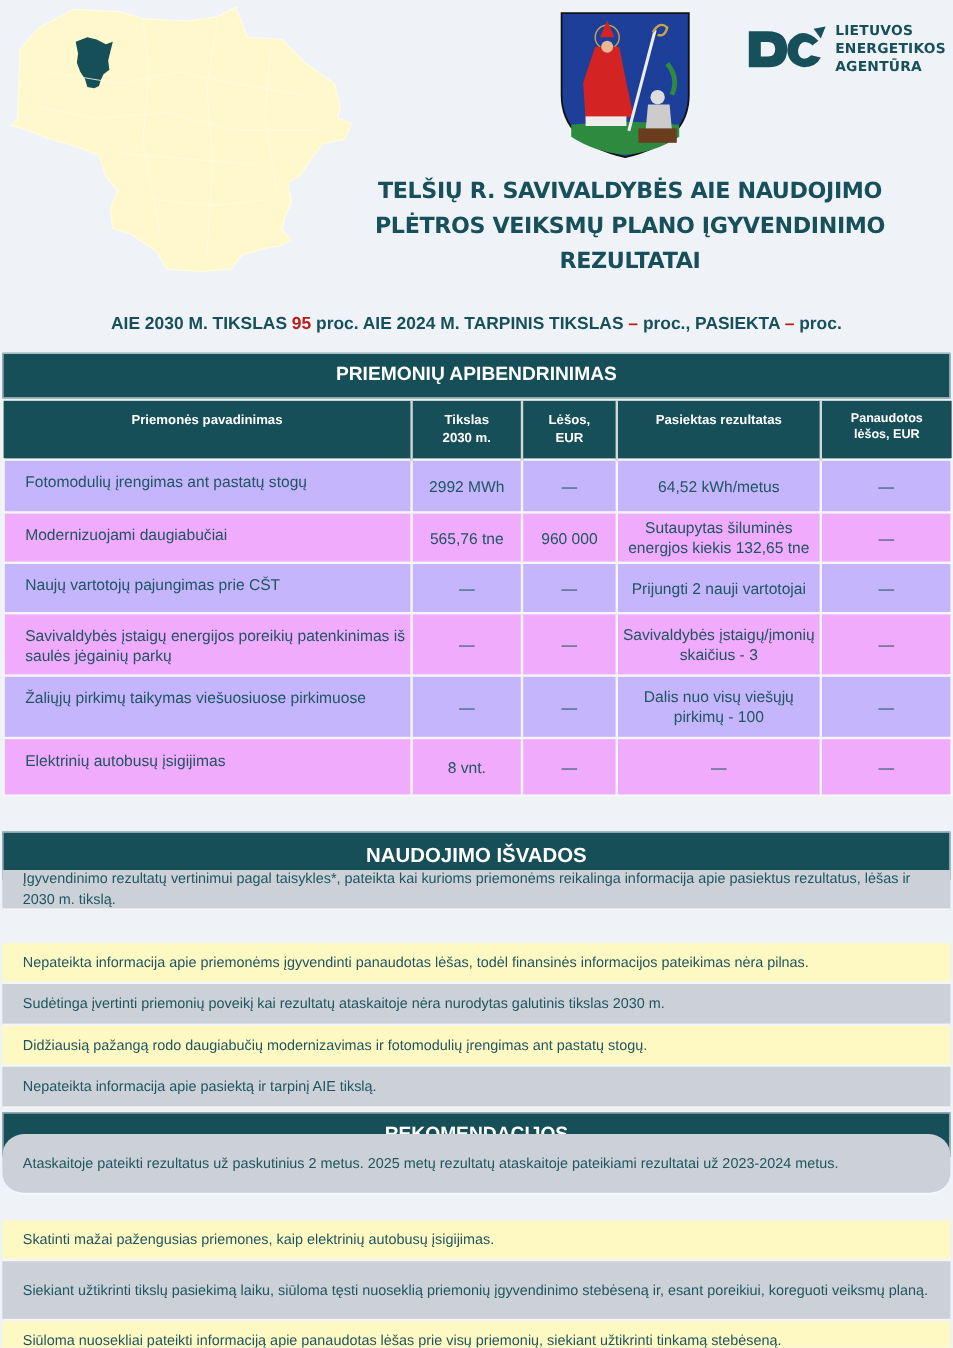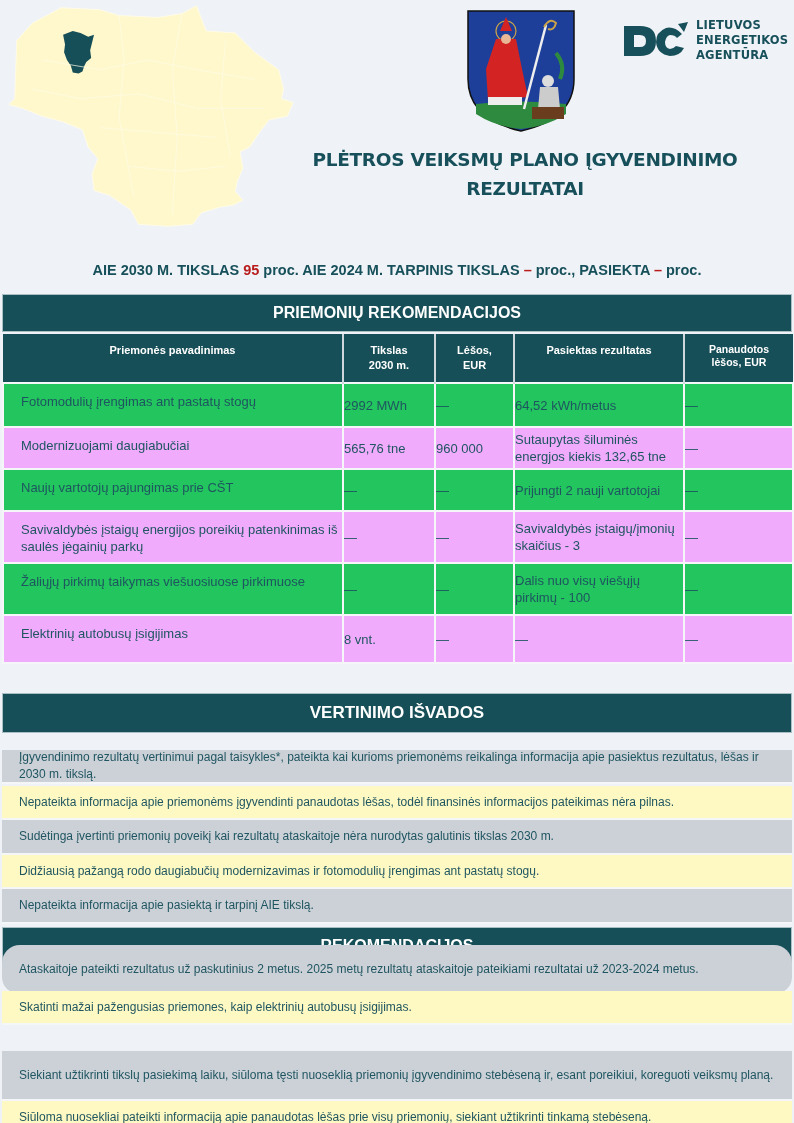--- a/index.html
+++ b/index.html
@@ -43,25 +43,25 @@
     position: absolute; left: 2px; top: 334px; width: 790px; border-collapse: collapse; table-layout: fixed;
   }
   table.measures th {
     background: #174f58; color: #fff; font-size: 11px; font-weight: bold; text-align: center;
     vertical-align: top; padding-top: 9px; line-height: 15px; height: 49px;
     border-left: 2px solid #cfd6dc; border-right: 2px solid #cfd6dc;
   }
   table.measures th:first-child { border-left: none; }
   table.measures th:last-child { border-right: none; margin-top: 44px; }
   table.measures td {
-    font-size: 13px; color: #1f5560; line-height: 17px; text-align: left;
+    font-size: 13px; color: #1f5560; line-height: 17px; text-align: center;
     border: 2px solid #f4f6f8; vertical-align: middle;
   }
   table.measures td:first-child { text-align: left; padding-left: 17px; vertical-align: top; padding-top: 9px; }
-  table.measures tr.odd td { background: #22c55e; }
+  table.measures tr.odd td { background: #c4b5fd; }
   table.measures tr.even td { background: #f0abfc; }
   .list-row {
     position: absolute; left: 2px; width: 790px; font-size: 12px; color: #1f5560;
     padding: 0 10px 0 17px; display: flex; align-items: center; line-height: 17px;
     border-bottom: 2px solid #f4f6f8;
   }
   .list-row.dark { background: #ccd1d8; }
   .list-row.light { background: #fef9c3; }
 </style>
 </head>
@@ -104,30 +104,31 @@
     <path d="M56,4 L66,2 L62,12 Z" fill="#17505a"></path>
   </svg>
   <div class="lea-text">
     <div>LIETUVOS</div>
     <div>ENERGETIKOS</div>
     <div>AGENTŪRA</div>
   </div>
 </div>
 
 <div class="title">
+  <div>TELŠIŲ R.  SAVIVALDYBĖS AIE NAUDOJIMO</div>
   <div>PLĖTROS VEIKSMŲ PLANO ĮGYVENDINIMO</div>
   <div>REZULTATAI</div>
 </div>
 
 <div class="target-line">
   <span>AIE 2030 M. TIKSLAS </span><span class="acc">95</span><span> proc. AIE 2024 M. TARPINIS TIKSLAS </span><span class="acc">–</span><span> proc.,  PASIEKTA </span><span class="acc">–</span><span> proc.</span>
 </div>
 
 <div class="section-bar" style="top:294px;height:38px;font-size:16px;">
-  <span>PRIEMONIŲ REKOMENDACIJOS</span>
+  <span>PRIEMONIŲ APIBENDRINIMAS</span>
 </div>
 
 <table class="measures">
   <colgroup>
     <col style="width:340px">
       <col style="width:92px">
       <col style="width:79px">
       <col style="width:170px">
       <col style="width:109px">
   </colgroup>
@@ -183,23 +184,23 @@
       <td>Elektrinių autobusų įsigijimas</td>
       <td>8 vnt.</td>
       <td>—</td>
       <td>—</td>
       <td>—</td>
     </tr>
   </tbody>
 </table>
 
 <div class="section-bar" style="top:693px;height:40px;font-size:17px;">
-  <span>VERTINIMO IŠVADOS</span>
-</div>
-<div class="list-row dark" style="top:750px;height:34px;">
+  <span>NAUDOJIMO IŠVADOS</span>
+</div>
+<div class="list-row dark" style="top:725px;height:34px;">
     <span>Įgyvendinimo rezultatų vertinimui pagal taisykles*, pateikta kai kurioms priemonėms reikalinga informacija apie pasiektus rezultatus, lėšas ir 2030 m. tikslą.</span>
   </div>
 <div class="list-row light" style="top:786px;height:34px;">
     <span>Nepateikta informacija apie priemonėms įgyvendinti panaudotas lėšas, todėl finansinės informacijos pateikimas nėra pilnas.</span>
   </div>
 <div class="list-row dark" style="top:820px;height:35px;">
     <span>Sudėtinga įvertinti priemonių poveikį kai rezultatų ataskaitoje nėra nurodytas galutinis tikslas 2030 m.</span>
   </div>
 <div class="list-row light" style="top:855px;height:34px;">
     <span>Didžiausią pažangą rodo daugiabučių modernizavimas ir fotomodulių įrengimas ant pastatų stogų.</span>
@@ -207,21 +208,21 @@
 <div class="list-row dark" style="top:889px;height:35px;">
     <span>Nepateikta informacija apie pasiektą ir tarpinį AIE tikslą.</span>
   </div>
 
 <div class="section-bar" style="top:927px;height:37px;font-size:16px;">
   <span>REKOMENDACIJOS</span>
 </div>
 <div class="list-row dark" style="top:945px;height:51px;border-radius:18px;">
     <span>Ataskaitoje pateikti rezultatus už paskutinius 2 metus. 2025 metų rezultatų ataskaitoje pateikiami rezultatai už 2023-2024 metus.</span>
   </div>
-<div class="list-row light" style="top:991px;height:34px;">
+<div class="list-row light" style="top:1017px;height:34px;">
     <span>Skatinti mažai pažengusias priemones, kaip elektrinių autobusų įsigijimas.</span>
   </div>
 <div class="list-row dark" style="top:1051px;height:50px;">
     <span>Siekiant užtikrinti tikslų pasiekimą laiku, siūloma tęsti nuoseklią priemonių įgyvendinimo stebėseną ir, esant poreikiui, koreguoti veiksmų planą.</span>
   </div>
 <div class="list-row light" style="top:1101px;height:34px;">
     <span>Siūloma nuosekliai pateikti informaciją apie panaudotas lėšas prie visų priemonių, siekiant užtikrinti tinkamą stebėseną.</span>
   </div>
 
 </body></html>

